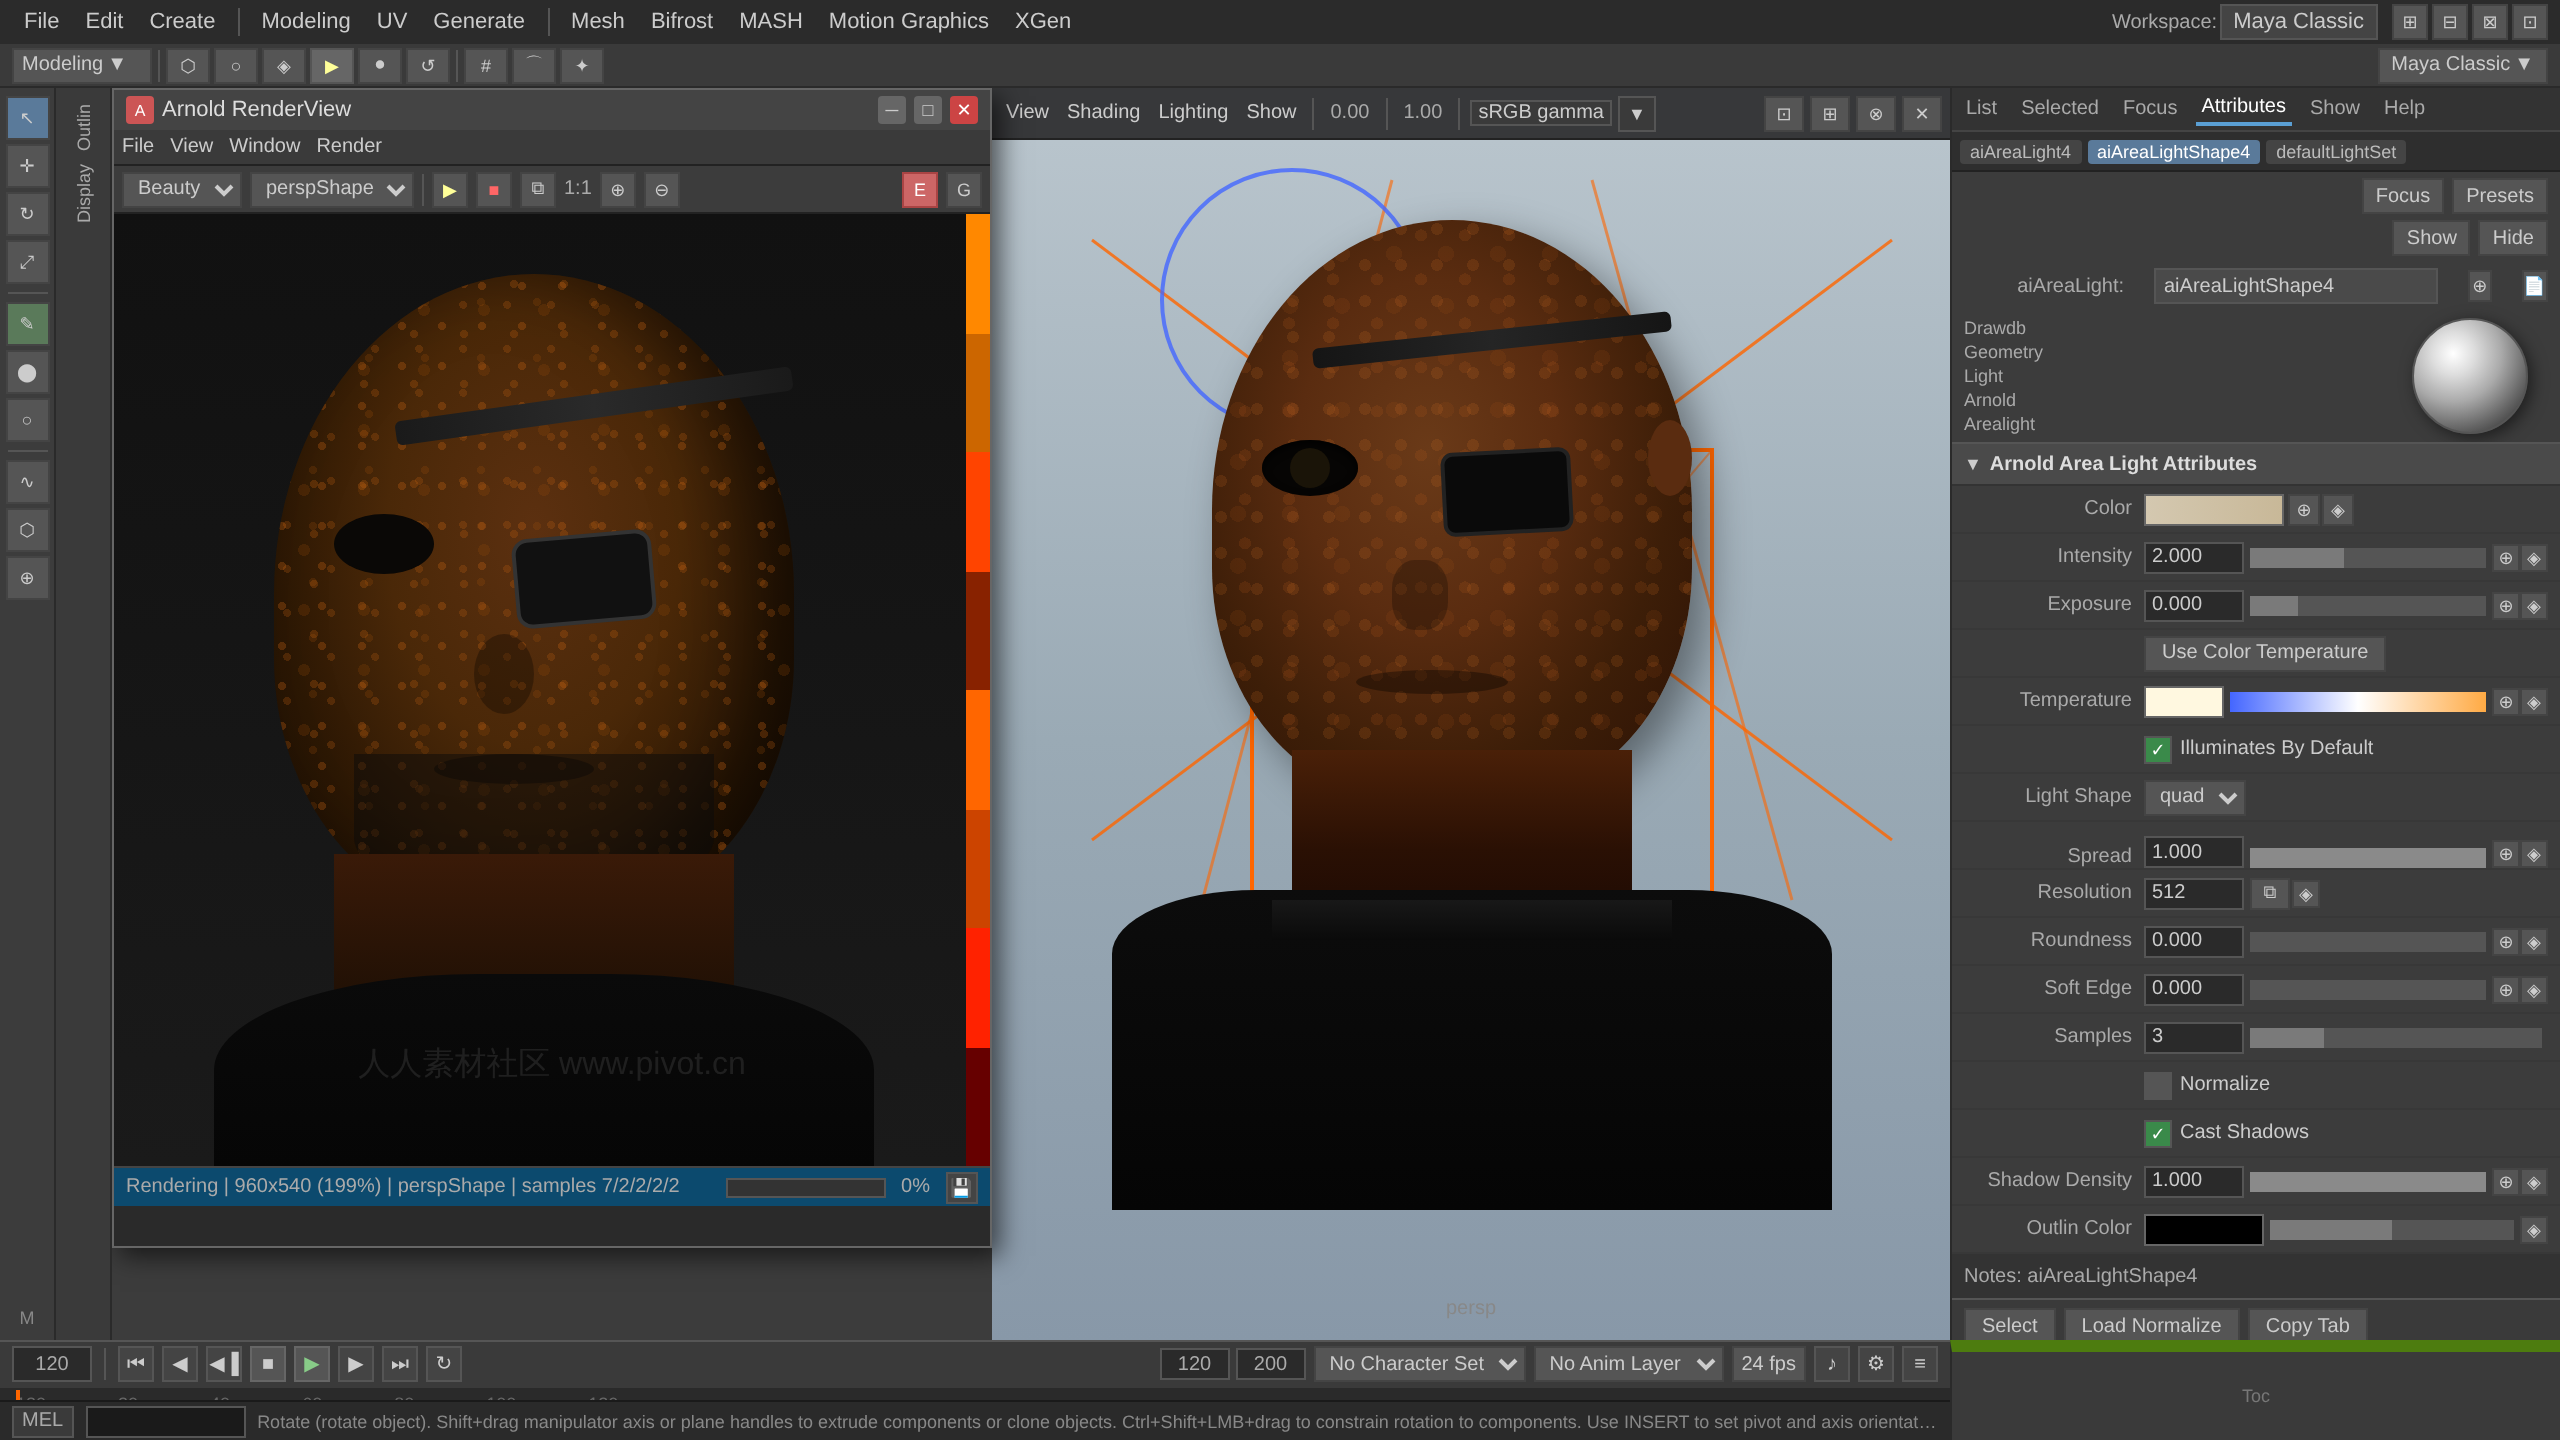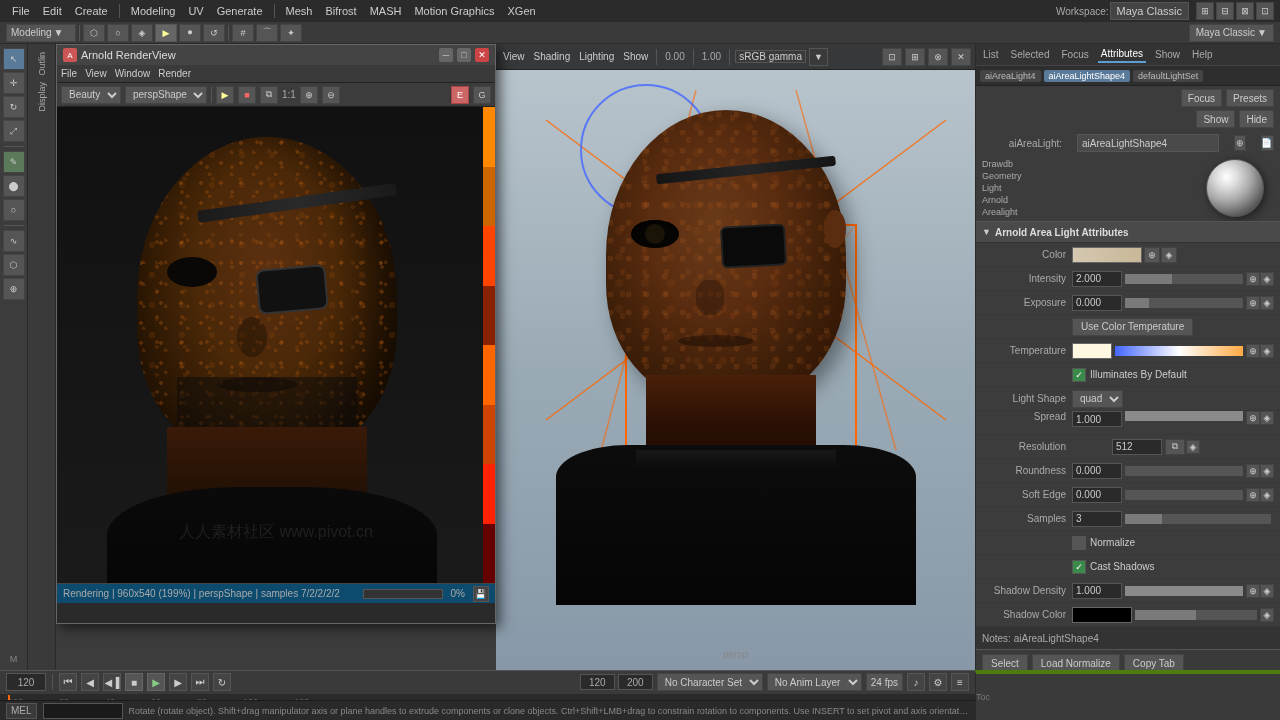--- a/index.html
+++ b/index.html
@@ -408,33 +408,33 @@
       <span style="font-size:10px;color:#ccc;margin-left:4px;">Illuminates By Default</span>
     </div>
 
     <div style="height:24px;display:flex;align-items:center;padding:0 6px;border-bottom:1px solid #383838;flex-shrink:0;">
       <span style="width:90px;font-size:10px;color:#aaa;text-align:right;padding-right:6px;">Light Shape</span>
       <select style="height:18px;background:#555;border:1px solid #444;color:#ccc;font-size:10px;padding:0 3px;">
         <option>quad</option>
       </select>
     </div>
 
-    <div style="height:24px;display:flex;align-items:flex-start;padding:0 6px;border-bottom:1px solid #383838;flex-shrink:0;">
+    <div style="height:24px;display:flex;align-items:flex-end;padding:0 6px;border-bottom:1px solid #383838;flex-shrink:0;">
       <span style="width:90px;font-size:10px;color:#aaa;text-align:right;padding-right:6px;">Spread</span>
       <input type="text" style="width: 50px; height: 16px; background: rgb(42, 42, 42); border: 1px solid rgb(85, 85, 85); color: rgb(204, 204, 204); font-size: 10px; padding: 0px 3px;" value="1.000">
       <div style="flex:1;height:10px;background:#555;margin:0 3px;cursor:pointer;">
         <div style="width:100%;height:100%;background:#8a8a8a;"></div>
       </div>
       <div style="width:14px;height:14px;background:#555;border:1px solid #444;cursor:pointer;display:flex;align-items:center;justify-content:center;font-size:9px;">⊕</div>
       <div style="width:14px;height:14px;background:#555;border:1px solid #444;cursor:pointer;display:flex;align-items:center;justify-content:center;font-size:9px;">◈</div>
     </div>
 
     <div style="height:24px;display:flex;align-items:center;padding:0 6px;border-bottom:1px solid #383838;flex-shrink:0;">
       <span style="width:90px;font-size:10px;color:#aaa;text-align:right;padding-right:6px;">Resolution</span>
-      <input type="text" style="width: 50px; height: 16px; background: rgb(42, 42, 42); border: 1px solid rgb(85, 85, 85); color: rgb(204, 204, 204); font-size: 10px; padding: 0px 3px; margin-left: 40px;" value="512">
+      <input type="text" style="width: 50px; height: 16px; background: rgb(42, 42, 42); border: 1px solid rgb(85, 85, 85); color: rgb(204, 204, 204); font-size: 10px; padding: 0px 3px;" value="512">
       <div style="width:20px;height:16px;background:#555;border:1px solid #444;cursor:pointer;display:flex;align-items:center;justify-content:center;font-size:9px;margin-left:3px;">⧉</div>
       <div style="width:14px;height:14px;background:#555;border:1px solid #444;cursor:pointer;display:flex;align-items:center;justify-content:center;font-size:9px;margin-left:1px;">◈</div>
     </div>
 
     <div style="height:24px;display:flex;align-items:center;padding:0 6px;border-bottom:1px solid #383838;flex-shrink:0;">
       <span style="width:90px;font-size:10px;color:#aaa;text-align:right;padding-right:6px;">Roundness</span>
       <input type="text" style="width: 50px; height: 16px; background: rgb(42, 42, 42); border: 1px solid rgb(85, 85, 85); color: rgb(204, 204, 204); font-size: 10px; padding: 0px 3px;" value="0.000">
       <div style="flex:1;height:10px;background:#555;margin:0 3px;cursor:pointer;">
         <div style="width:0%;height:100%;background:#7a7a7a;"></div>
       </div>
@@ -476,21 +476,21 @@
       <span style="width:90px;font-size:10px;color:#aaa;text-align:right;padding-right:6px;">Shadow Density</span>
       <input type="text" style="width: 50px; height: 16px; background: rgb(42, 42, 42); border: 1px solid rgb(85, 85, 85); color: rgb(204, 204, 204); font-size: 10px; padding: 0px 3px;" value="1.000">
       <div style="flex:1;height:10px;background:#555;margin:0 3px;cursor:pointer;">
         <div style="width:100%;height:100%;background:#8a8a8a;"></div>
       </div>
       <div style="width:14px;height:14px;background:#555;border:1px solid #444;cursor:pointer;display:flex;align-items:center;justify-content:center;font-size:9px;">⊕</div>
       <div style="width:14px;height:14px;background:#555;border:1px solid #444;cursor:pointer;display:flex;align-items:center;justify-content:center;font-size:9px;">◈</div>
     </div>
 
     <div style="height:24px;display:flex;align-items:center;padding:0 6px;border-bottom:1px solid #383838;flex-shrink:0;">
-      <span style="width:90px;font-size:10px;color:#aaa;text-align:right;padding-right:6px;">Shadow Color</span>
+      <span style="width:90px;font-size:10px;color:#aaa;text-align:right;padding-right:6px;">Outlin Color</span>
       <div style="width:60px;height:16px;background:#000000;border:1px solid #666;cursor:pointer;"></div>
       <div style="flex:1;height:10px;background:#555;margin:0 3px;cursor:pointer;">
         <div style="width:50%;height:100%;background:#7a7a7a;"></div>
       </div>
       <div style="width:14px;height:14px;background:#555;border:1px solid #444;cursor:pointer;display:flex;align-items:center;justify-content:center;font-size:9px;">◈</div>
     </div>
 
     <div style="height:22px;background:#333;display:flex;align-items:center;padding:0 6px;font-size:10px;color:#aaa;flex-shrink:0;margin-top:auto;">
       <span>Notes: aiAreaLightShape4</span>
     </div>
@@ -555,18 +555,18 @@
       <div style="position:absolute;top:0;left:8px;width:2px;height:100%;background:#ff6600;cursor:ew-resize;"></div>
     </div>
   </div>
 
   <div style="position:absolute;bottom:0;right:305px;left:0;height:20px;background:#2a2a2a;border-top:1px solid #1a1a1a;display:flex;align-items:center;padding:0 6px;gap:6px;z-index:10;">
     <div style="font-size:10px;color:#aaa;background:#3a3a3a;border:1px solid #555;padding:0 4px;height:16px;display:flex;align-items:center;cursor:pointer;">MEL</div>
     <div style="width:80px;height:16px;background:#1a1a1a;border:1px solid #555;"></div>
     <span style="font-size:9px;color:#888;flex:1;overflow:hidden;white-space:nowrap;text-overflow:ellipsis;">Rotate (rotate object). Shift+drag manipulator axis or plane handles to extrude components or clone objects. Ctrl+Shift+LMB+drag to constrain rotation to components. Use INSERT to set pivot and axis orientation.</span>
   </div>
 
-  <div style="position:absolute;bottom:0;right:0;width:305px;height:50px;background:#3a3a3a;border-top:4px solid #4d7c0f;border-left:1px solid #2a2a2a;display:flex;align-items:center;">
+  <div style="position:absolute;bottom:0;right:0;width:305px;height:50px;background:#3a3a3a;border-top:6px solid #4d7c0f;border-left:1px solid #2a2a2a;display:flex;align-items:center;justify-content:center;">
     <div style="font-size:9px;color:#777;text-align:center;">
       <span>Toc</span>
     </div>
   </div>
 </div>
 
 </body></html>

